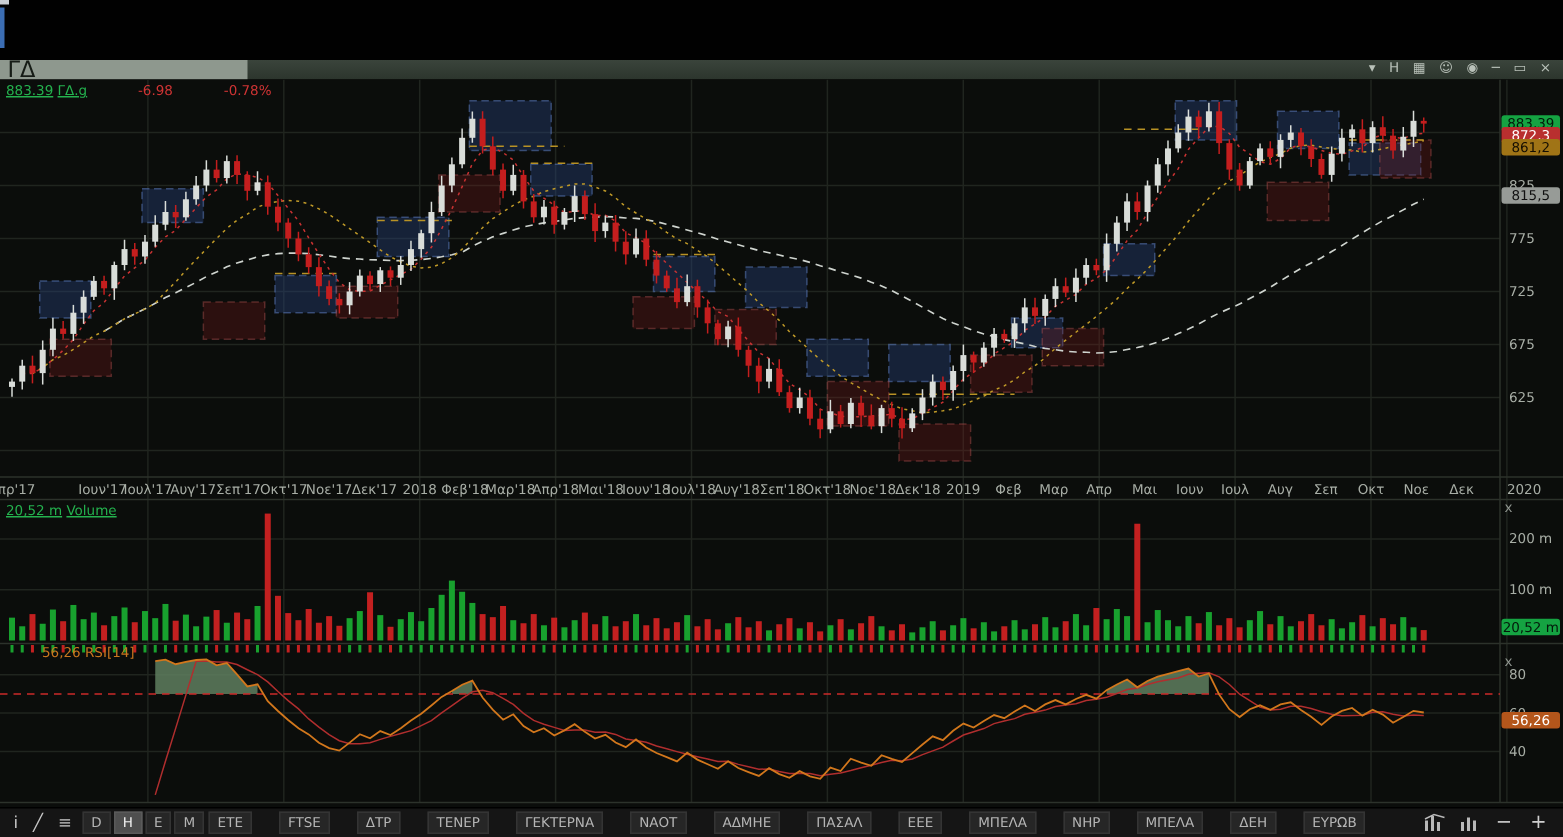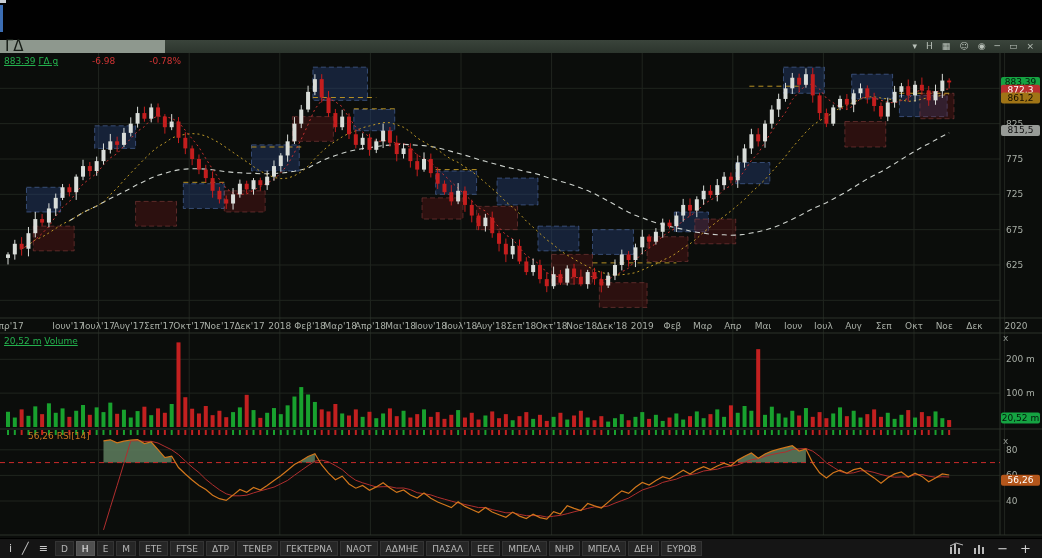--- a/index.html
+++ b/index.html
@@ -793,21 +793,21 @@
         <span class="tb-icon">i</span>
         <span class="tb-icon">╱</span>
         <span class="tb-icon">≡</span>
       </div>
     <div id="tb-frames" style="display:flex;gap:2px;">
         <button class="tb-btn">D</button>
         <button class="tb-btn active">H</button>
         <button class="tb-btn">E</button>
         <button class="tb-btn">M</button>
       </div>
-    <div id="tb-symbols" style="display:flex;gap:2px;">
+    <div id="tb-symbols" style="display:flex;gap:18px;">
         <button class="tb-btn">ΕΤΕ</button>
         <button class="tb-btn">FTSE</button>
         <button class="tb-btn">ΔΤΡ</button>
         <button class="tb-btn">ΤΕΝΕΡ</button>
         <button class="tb-btn">ΓΕΚΤΕΡΝΑ</button>
         <button class="tb-btn">ΝΑΟΤ</button>
         <button class="tb-btn">ΑΔΜΗΕ</button>
         <button class="tb-btn">ΠΑΣΑΛ</button>
         <button class="tb-btn">ΕΕΕ</button>
         <button class="tb-btn">ΜΠΕΛΑ</button>

